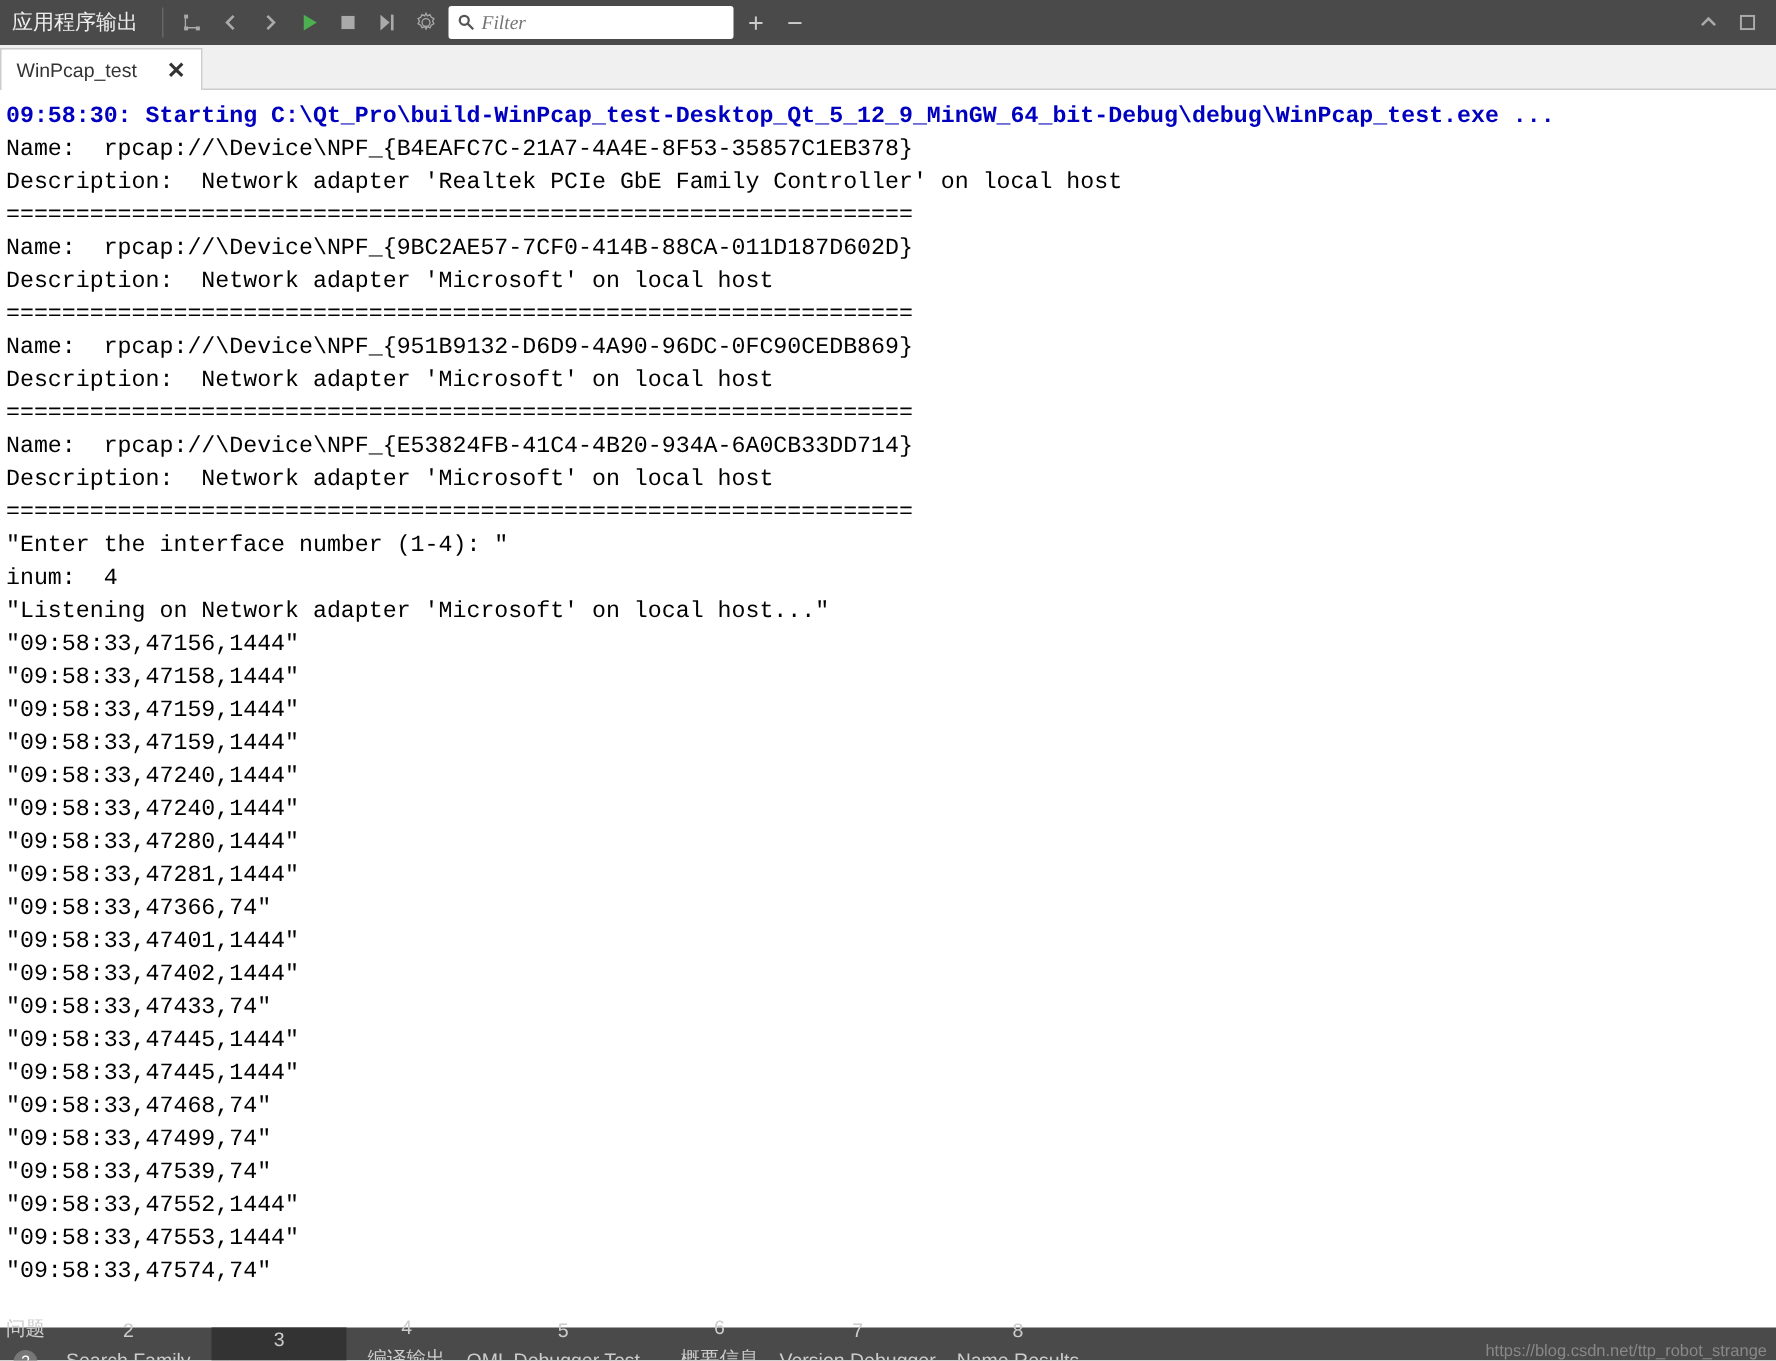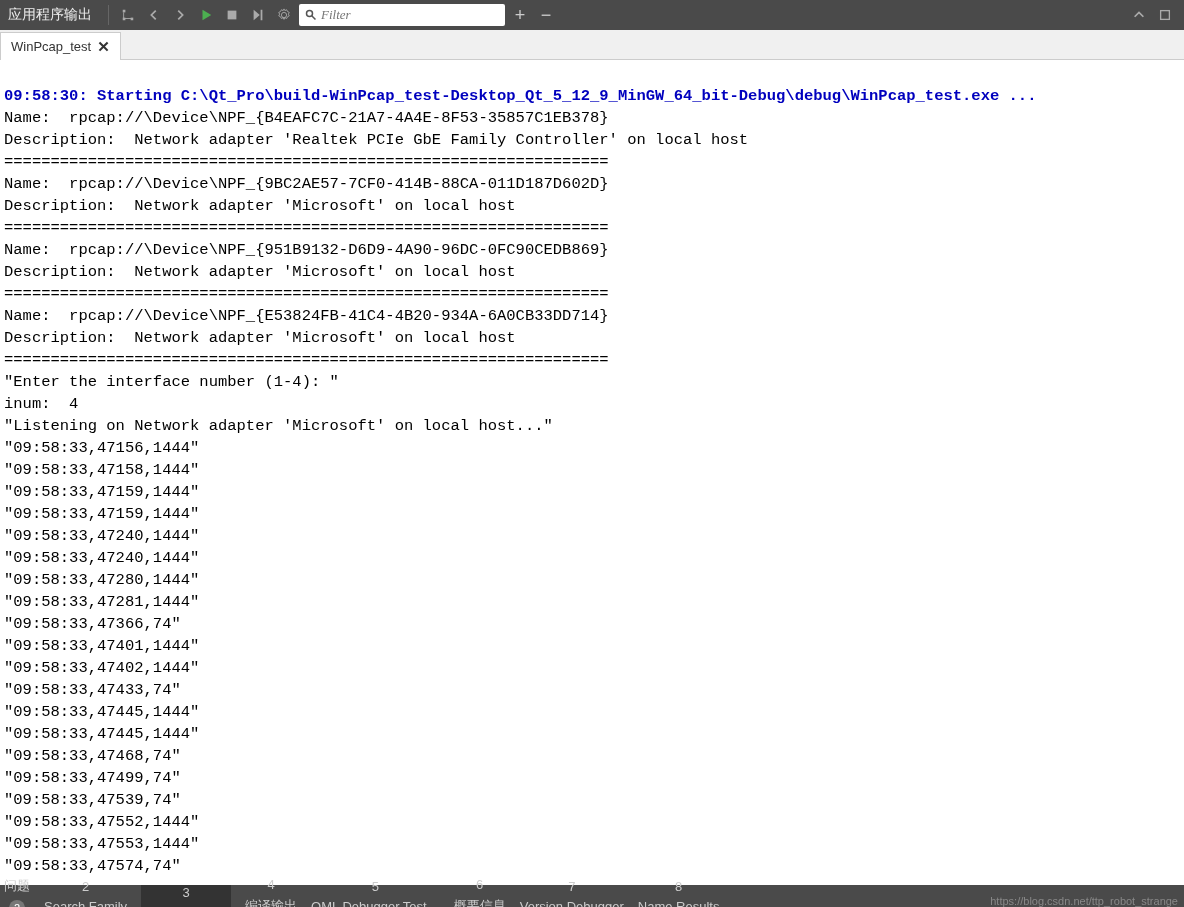--- a/index.html
+++ b/index.html
@@ -27,21 +27,21 @@
 .tb-btn {
   width: 22px; height: 22px;
   display: flex; align-items: center; justify-content: center;
   cursor: pointer; color: #aaa;
 }
 .tb-btn.green { color: #4caf50; }
 .tb-btn svg { width: 14px; height: 14px; }
 .filter-box {
   background: #fff;
   height: 22px;
-  width: 206px;
+  width: 190px;
   display: flex;
   align-items: center;
   padding: 0 6px;
   gap: 4px;
   border-radius: 2px;
 }
 .filter-box input {
   border: none; outline: none;
   flex: 1;
   font-style: italic;
@@ -60,40 +60,40 @@
   border-bottom: 1px solid #ccc;
 }
 .tab {
   background: #fff;
   border: 1px solid #ccc;
   border-bottom: none;
   height: 28px;
   padding: 0 10px;
   display: flex;
   align-items: center;
-  gap: 6px;
+  gap: 20px;
   font-size: 13px;
   color: #333;
   position: relative;
   top: 1px;
 }
 .tab .close { font-size: 15px; cursor: pointer; font-weight: bold; }
 
 .console {
   flex: 1;
   background: #fff;
   padding: 6px 4px;
   font-family: "Consolas", "Courier New", monospace;
   font-size: 15.5px;
   line-height: 22px;
   white-space: pre;
   overflow: hidden;
   color: #000;
 }
-.console .start-line { color: #0000be; font-weight: bold; margin-top: 19px; }
+.console .start-line { color: #0000be; font-weight: bold; }
 
 .bottom-bar {
   background: #4a4a4a;
   color: #ccc;
   height: 22px;
   display: flex;
   align-items: center;
   font-size: 13px;
   padding: 0 4px;
   gap: 14px;

